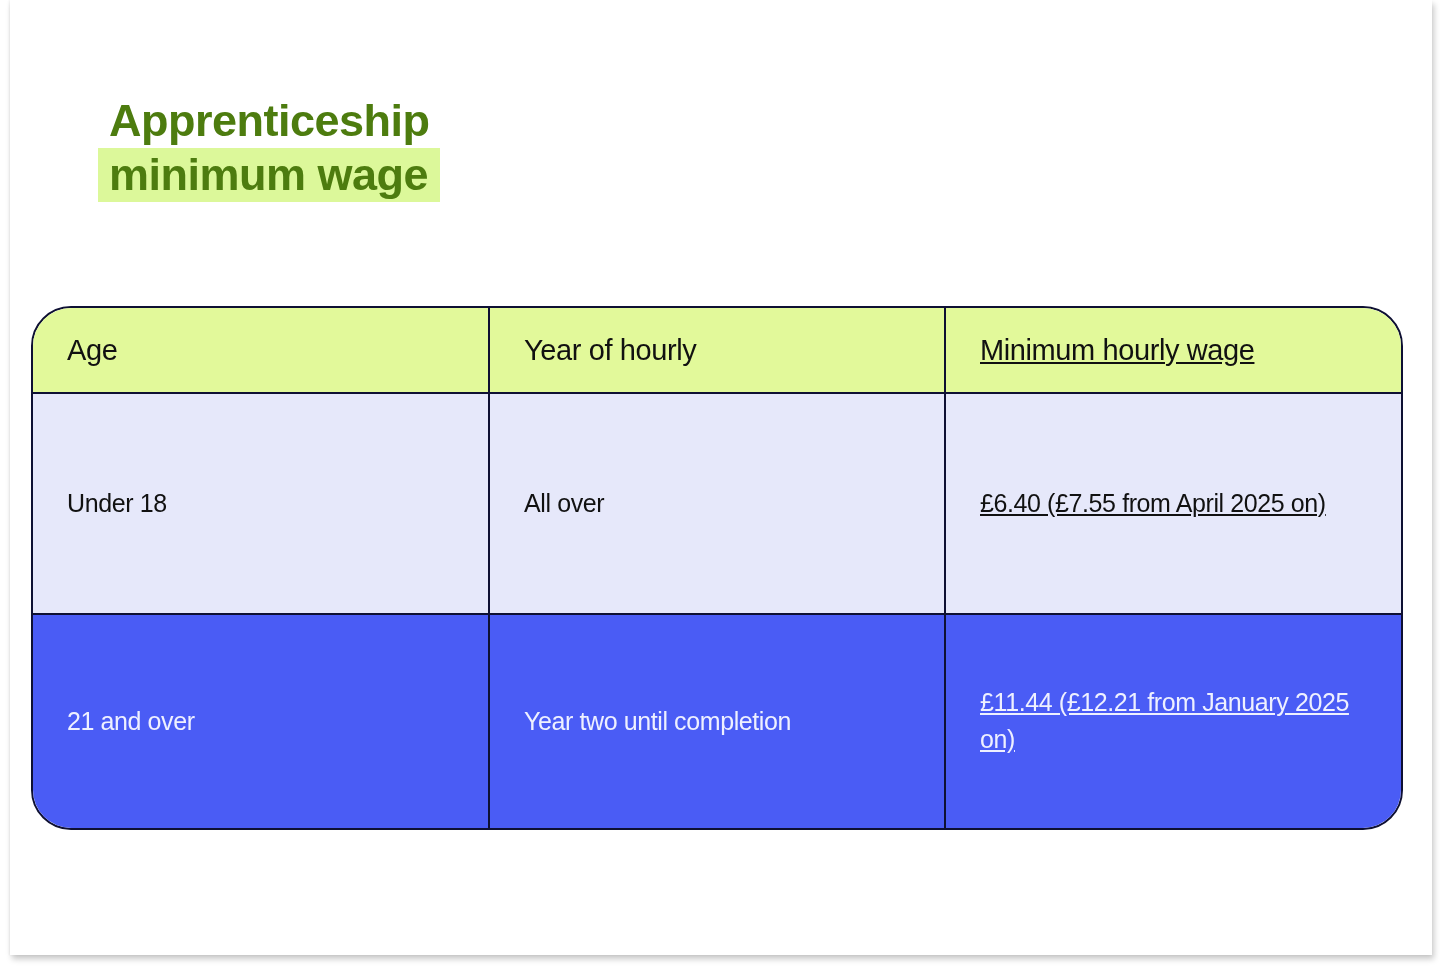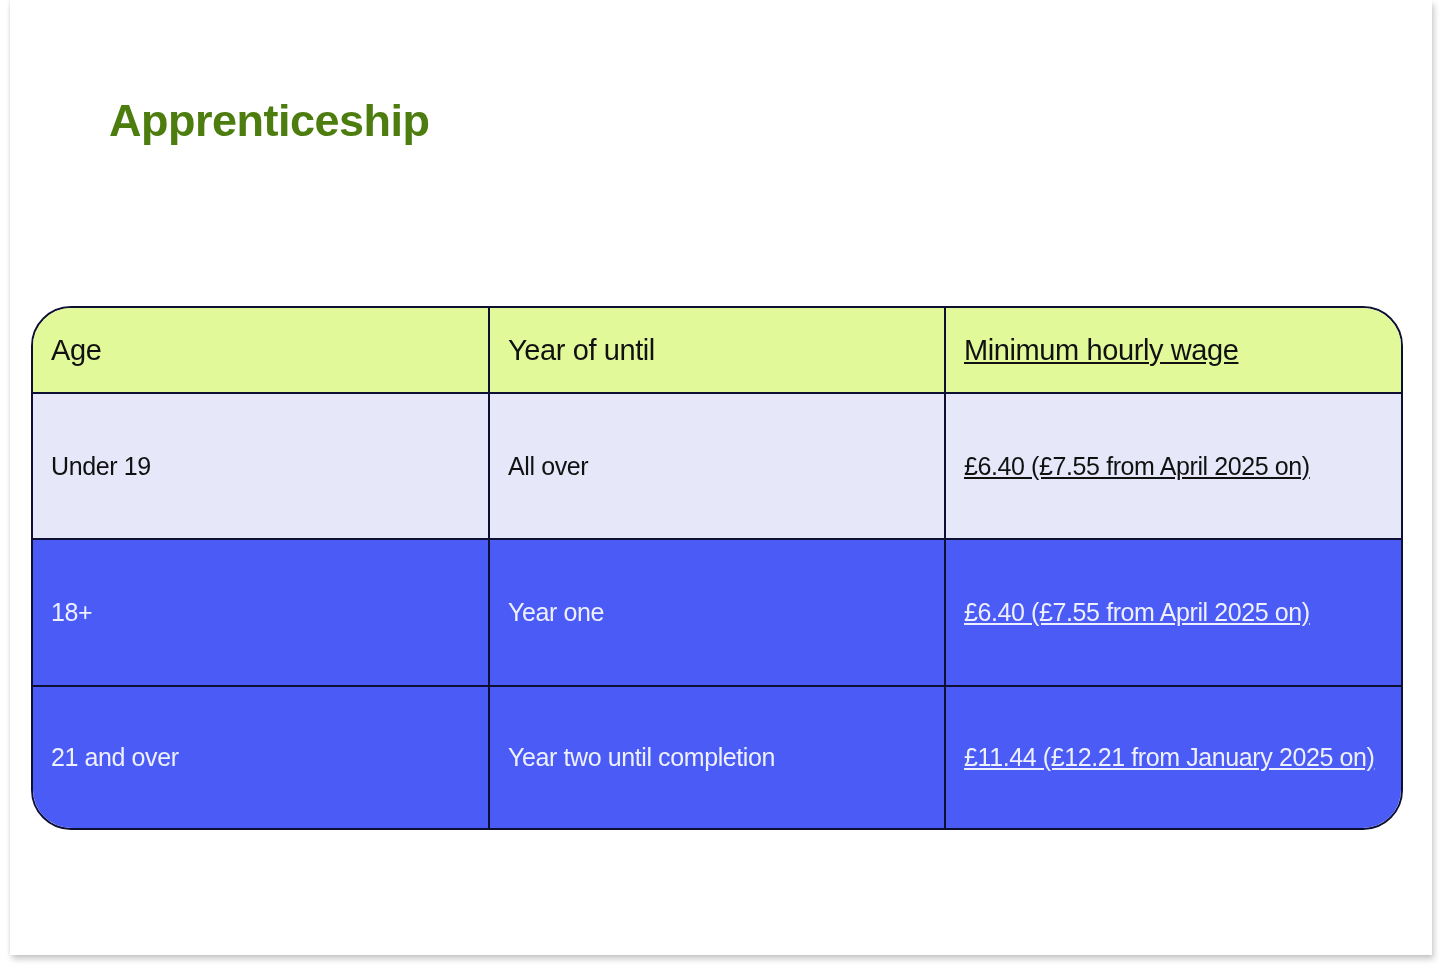--- a/index.html
+++ b/index.html
@@ -58,21 +58,21 @@
     }
     table {
       border-collapse: collapse;
       width: 100%;
       height: 100%;
       table-layout: fixed;
     }
     th, td {
       text-align: left;
       vertical-align: middle;
-      padding: 0 18px;
+      padding: 0 34px;
       font-size: 25px;
       letter-spacing: -0.4px;
       border-right: 2px solid #0e1033;
       border-bottom: 2px solid #0e1033;
     }
     th:last-child, td:last-child { border-right: none; text-decoration: underline; }
     tr:last-child td { border-bottom: none; }
     thead th {
       background: #e2f99a;
       color: #111111;
@@ -86,41 +86,37 @@
     tr.light td { background: #e6e8fa; color: #111111; }
     tr.blue td  { background: #4a5cf5; color: #eef0ff; }
     td.wrap { line-height: 37px; }
   </style>
 </head>
 <body>
 
 <div class="card">
   <h1 class="title">
     <span class="line1">Apprenticeship</span>
+    <span class="line2">minimum wage</span>
   </h1>
 </div>
 
 <div class="table-wrap">
   <table>
     <thead>
       <tr>
         <th>Age</th>
-        <th>Year of until</th>
+        <th>Year of hourly</th>
         <th>Minimum hourly wage</th>
       </tr>
     </thead>
     <tbody>
       <tr class="light">
-        <td>Under 19</td>
+        <td>Under 18</td>
         <td>All over</td>
-        <td>£6.40 (£7.55 from April 2025 on)</td>
-      </tr>
-      <tr class="blue">
-        <td>18+</td>
-        <td>Year one</td>
         <td>£6.40 (£7.55 from April 2025 on)</td>
       </tr>
       <tr class="blue">
         <td>21 and over</td>
         <td>Year two until completion</td>
         <td class="wrap">£11.44 (£12.21 from January 2025 on)</td>
       </tr>
     </tbody>
   </table>
 </div>

